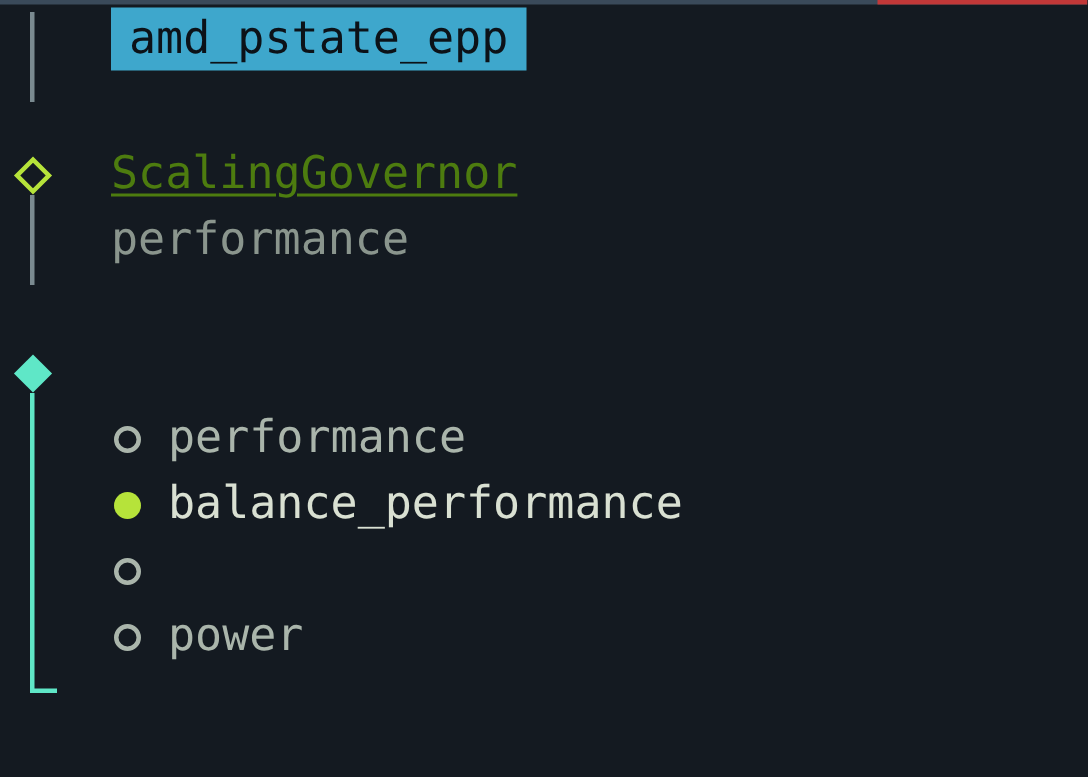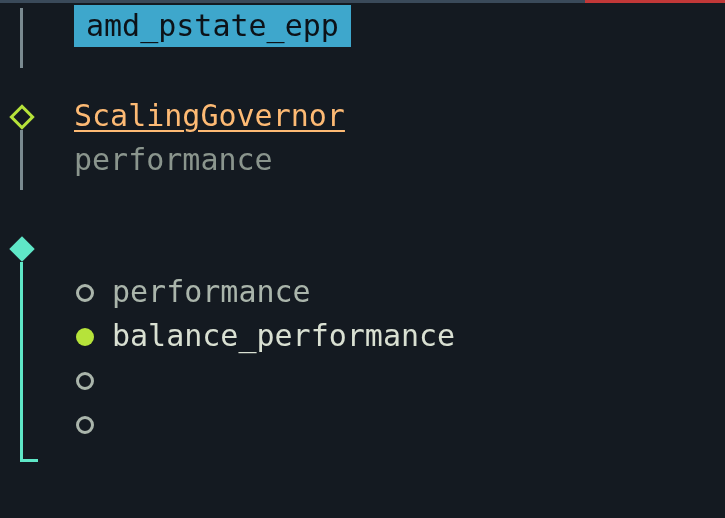--- a/index.html
+++ b/index.html
@@ -68,21 +68,21 @@
   color: #0c1218;
   padding: 0 12px;
   font-weight: 500;
   height: 42px;
   display: flex;
   align-items: center;
 }
 
 .section-title {
   position: absolute;
-  color: #fdba74;
+  color: #4d7c0f;
   text-decoration: underline;
   text-decoration-thickness: 2px;
   text-underline-offset: 4px;
   white-space: nowrap;
 }
 
 .dim-text {
   position: absolute;
   color: #8a958d;
   white-space: nowrap;
@@ -136,14 +136,15 @@
 
   <div class="radio empty" style="left:76px; top:284px;"></div>
   <div class="opt-text" style="left:112px; top:270px;">performance</div>
 
   <div class="radio filled" style="left:76px; top:328px;"></div>
   <div class="opt-text selected" style="left:112px; top:314px;text-align:right;">balance_performance</div>
 
   <div class="radio empty" style="left:76px; top:372px;"></div>
 
   <div class="radio empty" style="left:76px; top:416px;"></div>
+  <div class="opt-text" style="left:112px; top:402px;">power</div>
 
 </div>
 
 </body></html>

